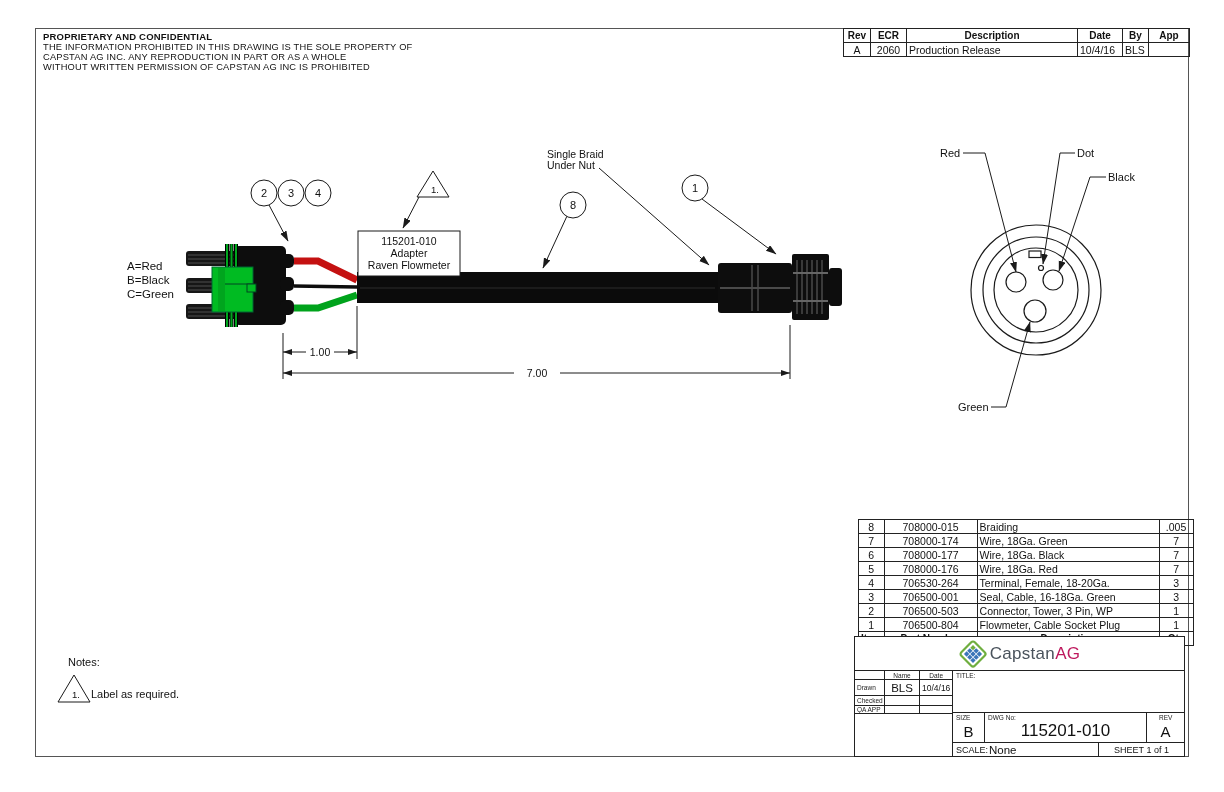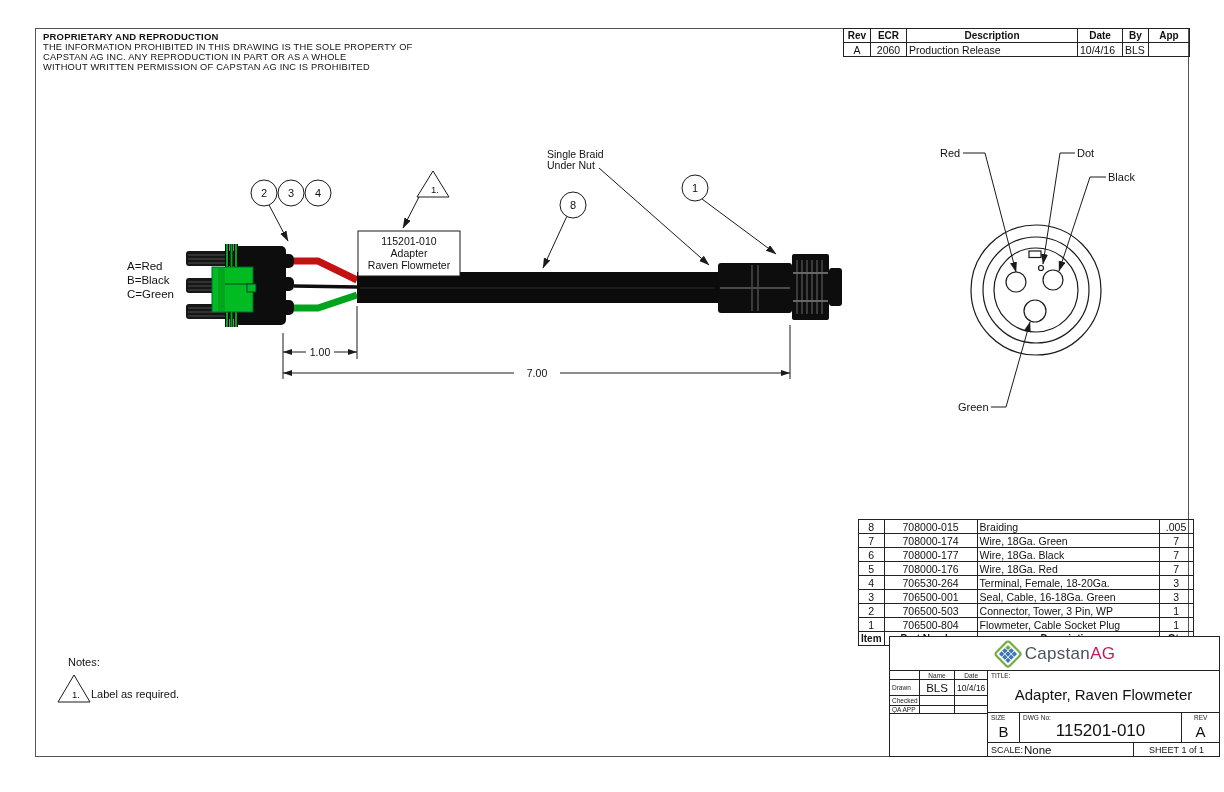--- a/index.html
+++ b/index.html
@@ -17,21 +17,21 @@
   table.dwg { border-collapse:collapse; table-layout:fixed; }
   table.dwg td, table.dwg th { border:1px solid #222; font-size:10.5px; padding:0 2px; white-space:nowrap; overflow:hidden; height:14px; font-weight:normal; }
   table.dwg th { font-weight:bold; font-size:10px; text-align:center; }
   .rev-table { position:absolute; left:843px; top:28px; }
   .bom-table { position:absolute; left:858px; top:519px; }
   .bom-table td { height:13px; font-size:10.2px; }
   .bom-table th { font-size:10px; height:13px; }
   .ctr { text-align:center; } .lft { text-align:left;margin-left:20px; }
 
   
-  .title-block { position:absolute; left:889px; top:636px; width:331px; height:121px; border:1px solid #222; display:flex; flex-direction:column; background:#fff; }
+  .title-block { position:absolute; left:854px; top:636px; width:331px; height:121px; border:1px solid #222; display:flex; flex-direction:column; background:#fff; }
   .logo-row { height:34px; border-bottom:1px solid #222; display:flex; align-items:center; justify-content:center; }
   .logo-word { font-size:17px; color:#4a535c; letter-spacing:.3px; margin-left:3px; }
   .logo-suffix { font-size:17px; color:#be185d; letter-spacing:.3px; }
   .tb-bottom { flex:1; display:flex; }
   .tb-left { width:98px; border-right:1px solid #222; display:flex; flex-direction:column; }
   .tb-row { display:flex; border-bottom:1px solid #222; }
   .tb-row:last-child { border-bottom:none; }
   .tb-cell { border-right:1px solid #222; display:flex; align-items:center; justify-content:center; overflow:hidden; }
   .tb-cell:last-child { border-right:none; }
   .c-lab { width:30px; font-size:6.5px; justify-content:flex-start; padding-left:2px; }
@@ -56,21 +56,21 @@
 
   svg.assembly { position:absolute; left:0; top:0; }
   svg text { font-family:"Liberation Sans",sans-serif; fill:#111; }
 </style>
 </head>
 <body>
 
 <div class="sheet-border"></div>
 
 <div class="proprietary">
-  <div class="p-title">PROPRIETARY AND REPRODUCTION</div>
+  <div class="p-title">PROPRIETARY AND CONFIDENTIAL</div>
   <div class="p-line">THE INFORMATION PROHIBITED IN THIS DRAWING IS THE SOLE PROPERTY OF</div>
   <div class="p-line">CAPSTAN AG INC. ANY REPRODUCTION IN PART OR AS A WHOLE</div>
   <div class="p-line">WITHOUT WRITTEN PERMISSION OF CAPSTAN AG INC IS PROHIBITED</div>
 </div>
 
 <table class="dwg rev-table">
   <colgroup>
       <col style="width:27px">
       <col style="width:36px">
       <col style="width:171px">
@@ -363,21 +363,20 @@
       <div class="tb-row" style="height:8px;">
         <div class="tb-cell c-lab tiny">QA APP</div>
         <div class="tb-cell c-name"></div>
         <div class="tb-cell c-date"></div>
       </div>
       <div class="tb-filler"></div>
     </div>
     <div class="tb-right">
       <div class="title-area">
         <span class="corner-label">TITLE:</span>
-        <span class="drawing-title">Adapter, Raven Flowmeter</span>
       </div>
       <div class="size-row">
         <div class="size-cell">
           <span class="corner-label">SIZE</span>
           <span class="big-b">B</span>
         </div>
         <div class="dwg-cell">
           <span class="corner-label">DWG No:</span>
           <span class="big-dwg">115201-010</span>
         </div>

